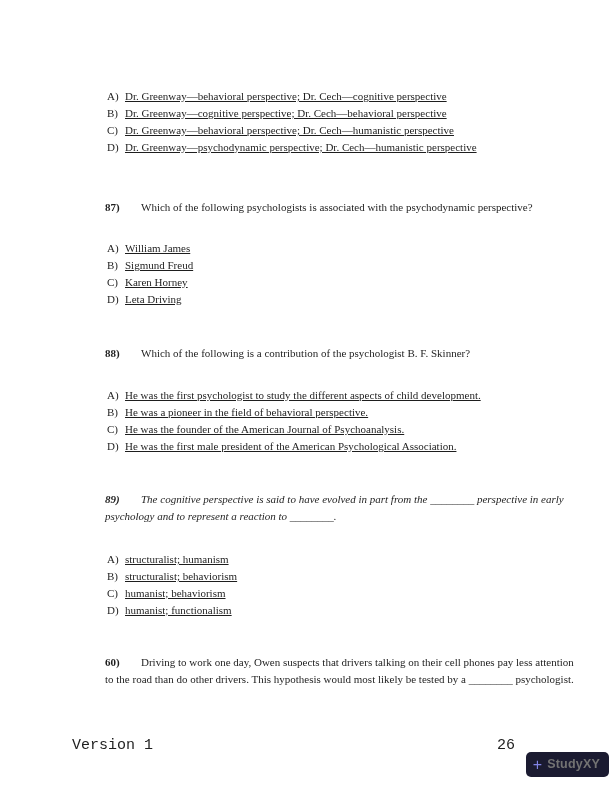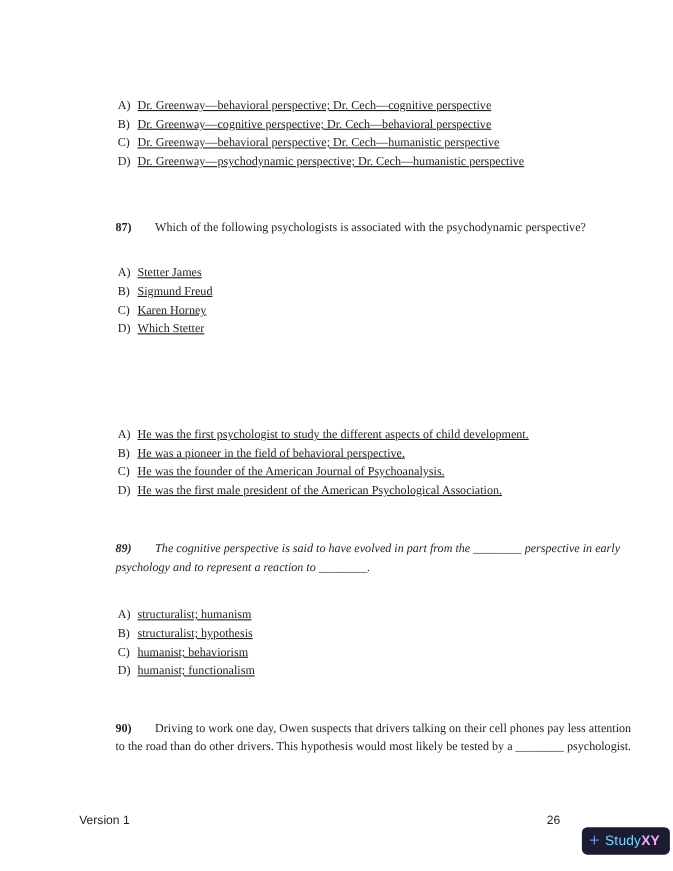--- a/index.html
+++ b/index.html
@@ -34,22 +34,22 @@
   }
 
   
   .options { left: 107px; }
   .opt-row { display: flex; }
   .opt-letter { flex: 0 0 18px; width: 18px; }
   .opt-text { flex: 1 1 auto; white-space: nowrap; text-decoration: underline; }
 
   
   .footer-text {
-    font-family: Liberation Sans, sans-serif;
-    font-size: 11px;
+    font-family: Liberation Mono, monospace;
+    font-size: 15px;
     line-height: 14px;
     color: #1e1e1e;
   }
   #footer-version { top: 739px; left: 72px; }
   #footer-page { top: 739px; left: 497px; }
 
   
   #brand-badge {
     top: 752px;
     right: 3px;
@@ -63,27 +63,27 @@
     box-sizing: border-box;
   }
   .badge-plus {
     color: #8183e6;
     font-size: 16px;
     font-weight: 400;
     margin-right: 5px;
     line-height: 1;
   }
   .badge-study {
-    color: #7dd3fc;
-    font-weight: 400;
+    color: #737373;
+    font-weight: 700;
     font-size: 12.5px;
     letter-spacing: 0.2px;
   }
   .badge-xy {
-    color: #f0abfc;
+    color: #737373;
     font-weight: 700;
     font-size: 12.5px;
     letter-spacing: 0.2px;
   }
 </style>
 </head>
 <body>
 
 <div class="page">
 
@@ -105,36 +105,39 @@
       <span class="opt-text">Dr. Greenway—psychodynamic perspective; Dr. Cech—humanistic perspective</span>
     </div>
   </div>
 
   <div class="abs question" style="top:199px;">
     <span class="qnum">87)</span><span>Which of the following psychologists is associated with the psychodynamic perspective?</span>
   </div>
   <div class="abs options" style="top:240px;">
     <div class="opt-row">
       <span class="opt-letter">A)</span>
-      <span class="opt-text">Stetter James</span>
+      <span class="opt-text">William James</span>
     </div>
     <div class="opt-row">
       <span class="opt-letter">B)</span>
       <span class="opt-text">Sigmund Freud</span>
     </div>
     <div class="opt-row">
       <span class="opt-letter">C)</span>
       <span class="opt-text">Karen Horney</span>
     </div>
     <div class="opt-row">
       <span class="opt-letter">D)</span>
-      <span class="opt-text">Which Stetter</span>
+      <span class="opt-text">Leta Driving</span>
     </div>
   </div>
 
+  <div class="abs question" style="top:345px;">
+    <span class="qnum">88)</span><span>Which of the following is a contribution of the psychologist B. F. Skinner?</span>
+  </div>
   <div class="abs options" style="top:387px;">
     <div class="opt-row">
       <span class="opt-letter">A)</span>
       <span class="opt-text">He was the first psychologist to study the different aspects of child development.</span>
     </div>
     <div class="opt-row">
       <span class="opt-letter">B)</span>
       <span class="opt-text">He was a pioneer in the field of behavioral perspective.</span>
     </div>
     <div class="opt-row">
@@ -150,34 +153,34 @@
   <div class="abs question" style="top:491px;font-style:italic;">
     <span class="qnum">89)</span><span>The cognitive perspective is said to have evolved in part from the ________ perspective in early psychology and to represent a reaction to ________.</span>
   </div>
   <div class="abs options" style="top:551px;">
     <div class="opt-row">
       <span class="opt-letter">A)</span>
       <span class="opt-text">structuralist; humanism</span>
     </div>
     <div class="opt-row">
       <span class="opt-letter">B)</span>
-      <span class="opt-text">structuralist; hypothesis</span>
+      <span class="opt-text">structuralist; behaviorism</span>
     </div>
     <div class="opt-row">
       <span class="opt-letter">C)</span>
       <span class="opt-text">humanist; behaviorism</span>
     </div>
     <div class="opt-row">
       <span class="opt-letter">D)</span>
       <span class="opt-text">humanist; functionalism</span>
     </div>
   </div>
 
   <div class="abs question" style="top:654px;">
-    <span class="qnum">90)</span><span>Driving to work one day, Owen suspects that drivers talking on their cell phones pay less attention to the road than do other drivers. This hypothesis would most likely be tested by a ________ psychologist.</span>
+    <span class="qnum">60)</span><span>Driving to work one day, Owen suspects that drivers talking on their cell phones pay less attention to the road than do other drivers. This hypothesis would most likely be tested by a ________ psychologist.</span>
   </div>
 
   <div class="abs footer-text" id="footer-version">Version 1</div>
   <div class="abs footer-text" id="footer-page">26</div>
 
   <div class="abs" id="brand-badge">
     <span class="badge-plus">+</span>
     <span class="badge-study">Study</span>
     <span class="badge-xy">XY</span>
   </div>

